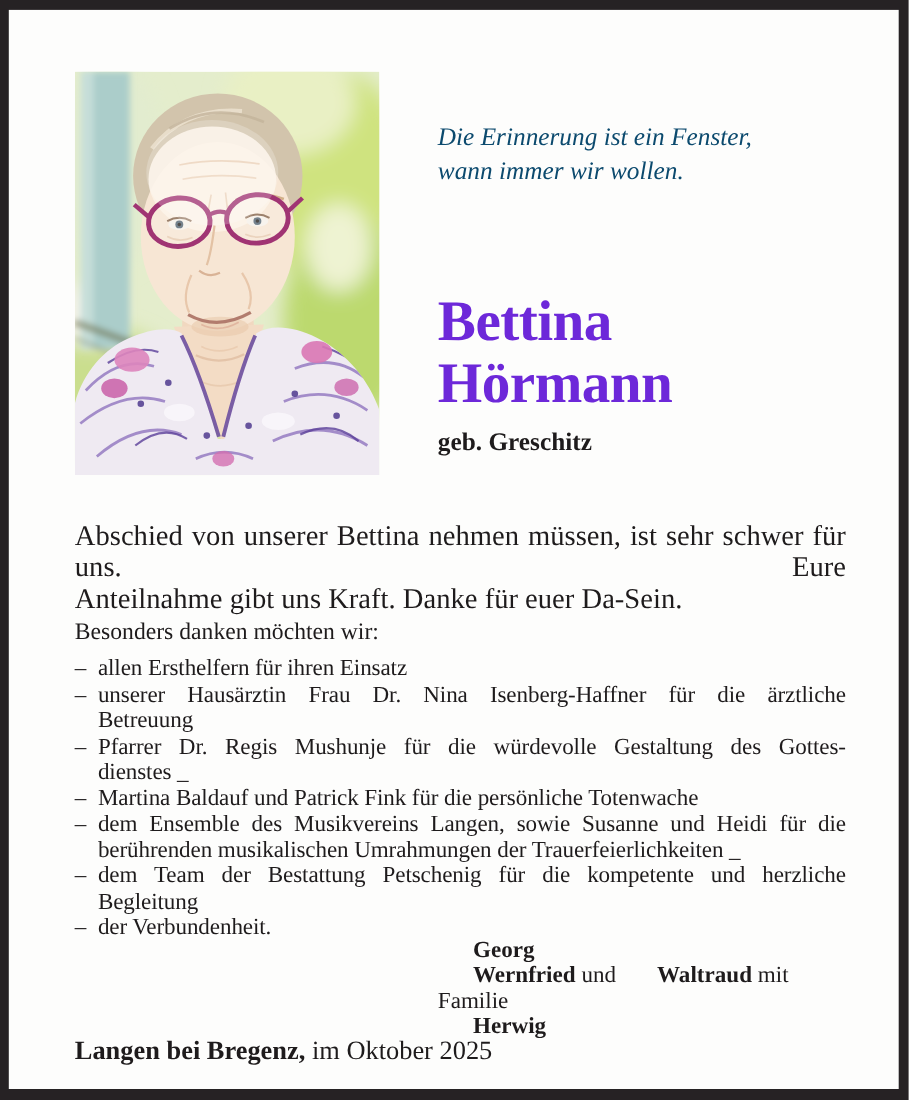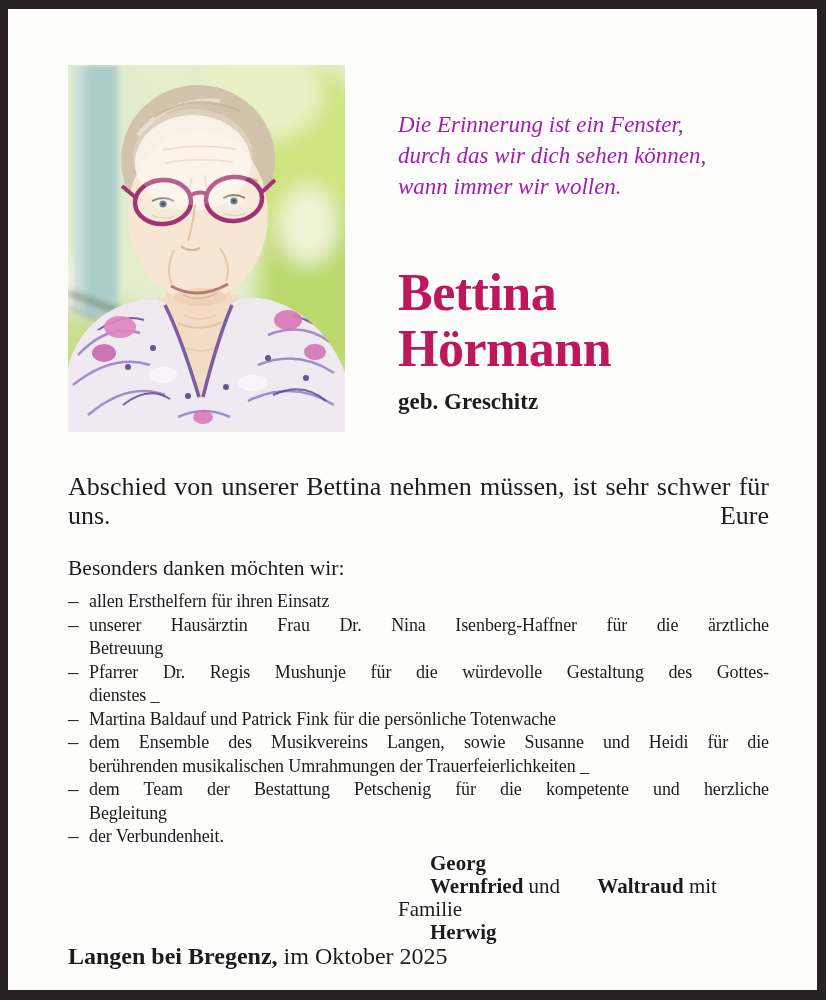--- a/index.html
+++ b/index.html
@@ -4,35 +4,35 @@
 <style>
   html,body{margin:0;padding:0;}
   body{width:826px;height:1000px;background:#262224;position:relative;
        font-family:"Liberation Serif","DejaVu Serif",serif;color:#1e1b1c;}
   .page{position:absolute;left:8px;top:9px;width:809px;height:981px;background:#fdfdfc;overflow:hidden;}
 
   .photo{position:absolute;left:60px;top:56px;width:277px;height:367px;overflow:hidden;}
   .photo svg{display:block;}
 
   .quote{position:absolute;left:390px;top:100px;width:330px;
-         font-style:italic;font-size:23px;line-height:31px;color:#a21caf;}
+         font-style:italic;font-size:23px;line-height:31px;color:#0c4a6e;}
 
   .name-block{position:absolute;left:390px;top:256px;width:370px;}
-  .name-line{font-size:52px;line-height:56px;font-weight:bold;letter-spacing:-0.5px;color:#be185d;}
+  .name-line{font-size:52px;line-height:56px;font-weight:bold;letter-spacing:-0.5px;color:#6d28d9;}
   .maiden{margin-top:12px;font-size:23px;line-height:25px;font-weight:bold;}
   .dates{font-size:22px;line-height:24px;font-weight:bold;letter-spacing:-0.2px;}
   .sup{font-size:0.62em;position:relative;top:-0.45em;}
 
   .text-col{position:absolute;left:60px;top:463px;width:701px;}
   .intro .line{font-size:26px;line-height:29px;}
   .jl{text-align:justify;text-align-last:justify;}
-  .thanks-heading{margin-top:27px;font-size:21.5px;line-height:22px;}
+  .thanks-heading{margin-top:4px;font-size:21.5px;line-height:22px;}
   .thanks-list{margin-top:11px;}
   .item{position:relative;padding-left:21px;}
-  .item .line{font-size:18px;line-height:23.5px;letter-spacing:-0.1px;}
+  .item .line{font-size:21px;line-height:23.5px;letter-spacing:-0.1px;}
   .dash{position:absolute;left:0;top:0;font-size:21px;line-height:23.5px;}
 
   .signature{position:absolute;left:390px;top:843px;width:380px;
              font-size:21px;line-height:23px;}
   .signature .b{font-weight:bold;margin-left:32px;}
 
   .footer{position:absolute;left:60px;top:932px;width:600px;font-size:24px;line-height:30px;}
   .footer .b{font-weight:bold;}
 </style>
 </head>
@@ -136,33 +136,33 @@
         <circle cx="158" cy="322" r="3" fill="#4f3a8e" opacity="0.85"></circle>
         <ellipse cx="95" cy="310" rx="14" ry="8" fill="#faf8fb" opacity="0.8"></ellipse>
         <ellipse cx="185" cy="318" rx="15" ry="8" fill="#faf8fb" opacity="0.8"></ellipse>
       </g>
       <path d="M 97,240 C 110,266 122,302 131,332 M 164,240 C 152,268 142,304 135,332" stroke="#6d4fa0" stroke-width="3.5" fill="none" opacity="0.9"></path>
     </svg>
   </div>
 
   <div class="quote">
     <div>Die Erinnerung ist ein Fenster,</div>
-    <div>durch das wir dich sehen können,</div>
     <div>wann immer wir wollen.</div>
   </div>
 
   <div class="name-block">
     <div class="name-line">Bettina</div>
     <div class="name-line">Hörmann</div>
     <div class="maiden">geb. Greschitz</div>
   </div>
 
   <div class="text-col">
     <div class="intro">
       <div class="line jl">Abschied von unserer Bettina nehmen müssen, ist sehr schwer für uns. Eure</div>
+      <div class="line">Anteilnahme gibt uns Kraft. Danke für euer Da-Sein.</div>
     </div>
 
     <div class="thanks-heading">Besonders danken möchten wir:</div>
 
     <div class="thanks-list">
       <div class="item">
         <span class="dash">–</span>
         <div class="line">allen Ersthelfern für ihren Einsatz</div>
       </div>
       <div class="item">

